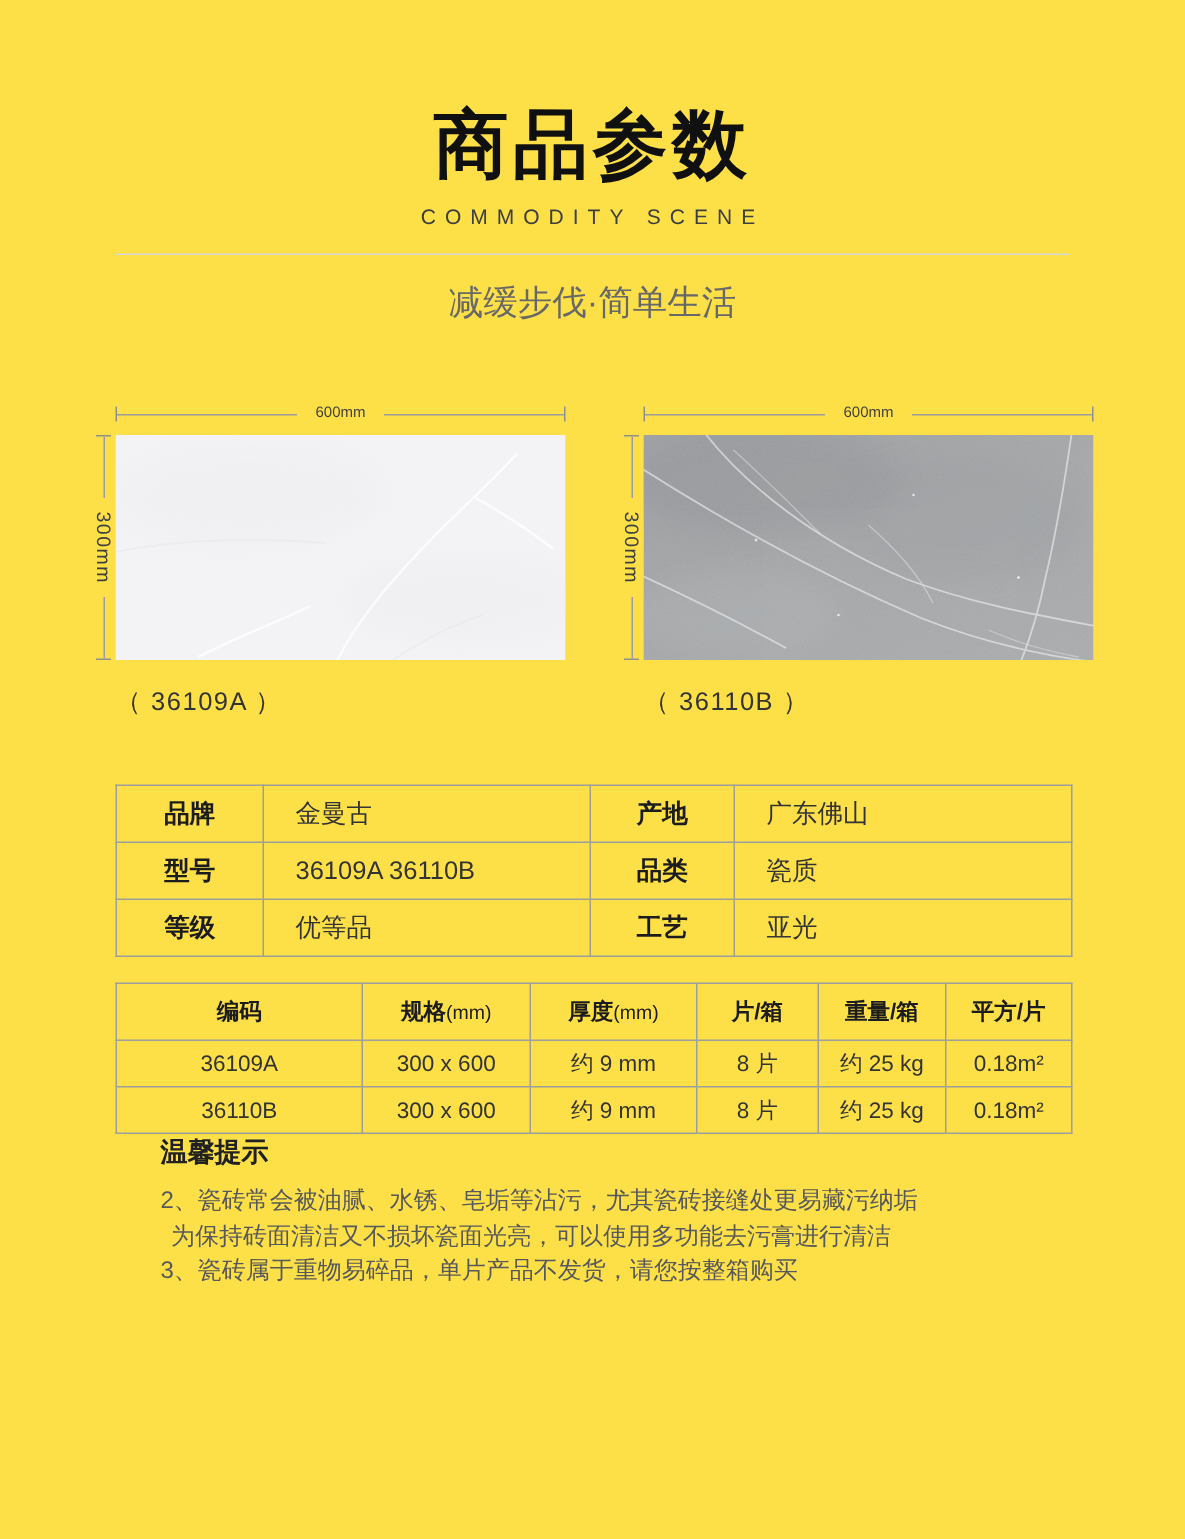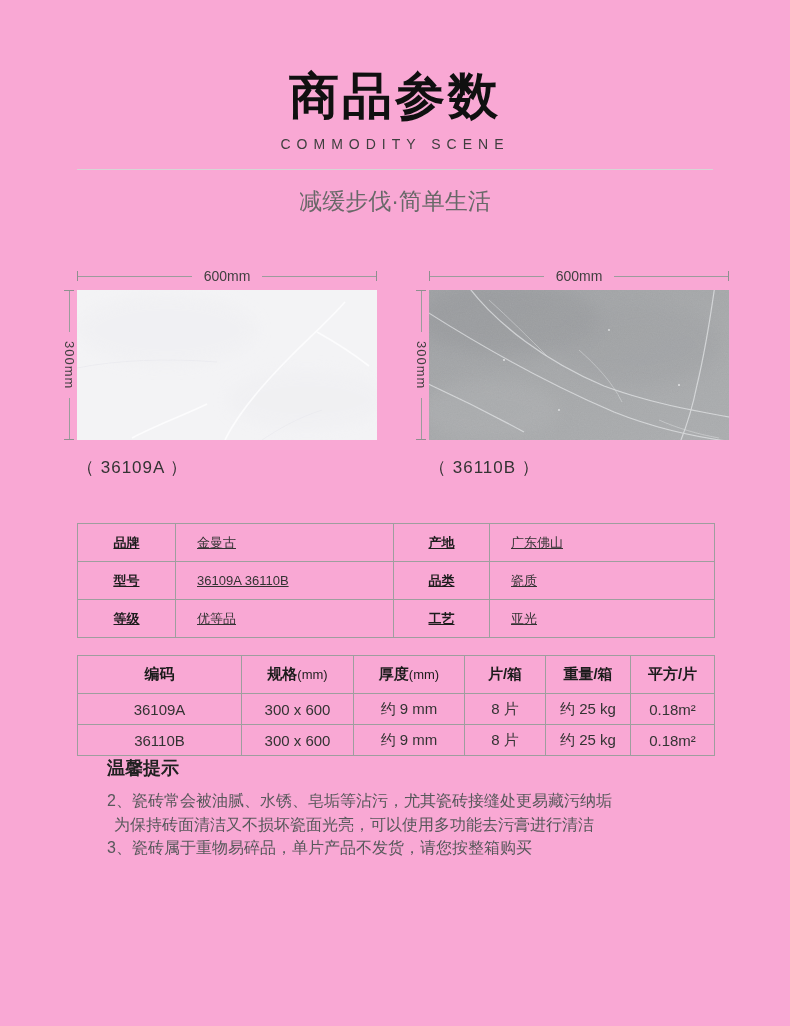--- a/index.html
+++ b/index.html
@@ -1,44 +1,44 @@
 <!DOCTYPE html>
 <html><head>
 <meta charset="utf-8">
 <style>
   * { margin:0; padding:0; box-sizing:border-box; }
   body { background:#fff; font-family:"Liberation Sans","DejaVu Sans",sans-serif; }
-  .page { width:790px; height:1026px; background:#f9a8d4; margin:0 auto; overflow:hidden; position:relative; }
+  .page { width:790px; height:1026px; background:#fde047; margin:0 auto; overflow:hidden; position:relative; }
 
   
   .title { padding-top:66px; text-align:center; font-size:50px; font-weight:700; color:#101010; letter-spacing:3px; line-height:1.2; }
   .subtitle { text-align:center; font-size:14px; letter-spacing:6px; color:#3e3e3e; margin-top:10px; }
   .divider { width:636px; height:1px; background:#d6d6d6; margin:17px auto 0; }
   .tagline { text-align:center; font-size:23px; color:#686868; margin-top:16px; }
 
   
   .tiles { display:flex; justify-content:space-between; padding:0 61px; margin-top:52px; }
   .figure { width:316px; }
-  .dim-top { display:flex; align-items:center; margin-left:16px; height:14px; color:#3f3f3f; font-size:14px; margin-bottom:7px; }
+  .dim-top { display:flex; align-items:center; margin-left:16px; height:14px; color:#3f3f3f; font-size:10px; margin-bottom:7px; }
   .vtick { width:1px; height:10px; background:#8f8f8f; }
   .hline { flex:1; height:1px; background:#9c9c9c; }
   .dim-top-label { padding:0 12px; line-height:14px; }
   .figure-body { display:flex; }
   .dim-left { width:16px; display:flex; flex-direction:column; align-items:center; color:#3f3f3f; font-size:13px; }
   .htick { height:1px; width:10px; background:#8f8f8f; }
   .vline { width:1px; flex:1; background:#9c9c9c; }
   .dim-left-label { writing-mode:vertical-rl; padding:9px 0; letter-spacing:1px; }
   .tile { width:300px; height:150px; display:block; }
   .caption { margin-left:16px; width:300px; text-align:left; margin-top:16px; font-size:17px; color:#333333; letter-spacing:1px; }
 
   
   table { border-collapse:collapse; margin-left:77px; width:637px; table-layout:fixed; }
   td, th { border:1px solid #9e9e9e; }
   .spec-table { margin-top:44px; }
-  .spec-table td { height:38px; font-size:13px;text-decoration:underline; }
+  .spec-table td { height:38px; font-size:17px; }
   .spec-label { text-align:center; font-weight:700; color:#1c1c1c; }
   .spec-value { padding-left:21px; color:#333333; }
   .size-table { margin-top:17px;border-radius:18px; }
   .size-table th { height:38px; font-size:15px; color:#1c1c1c; font-weight:700; text-align:center; }
   .size-table th .unit { font-weight:400; font-size:13px; }
   .size-table td { height:31px; font-size:15px; color:#333333; text-align:center; }
 
   
   .section { margin-left:107px; margin-right:80px; }
   .sec-heading { font-size:18px; font-weight:700; color:#212121; }

